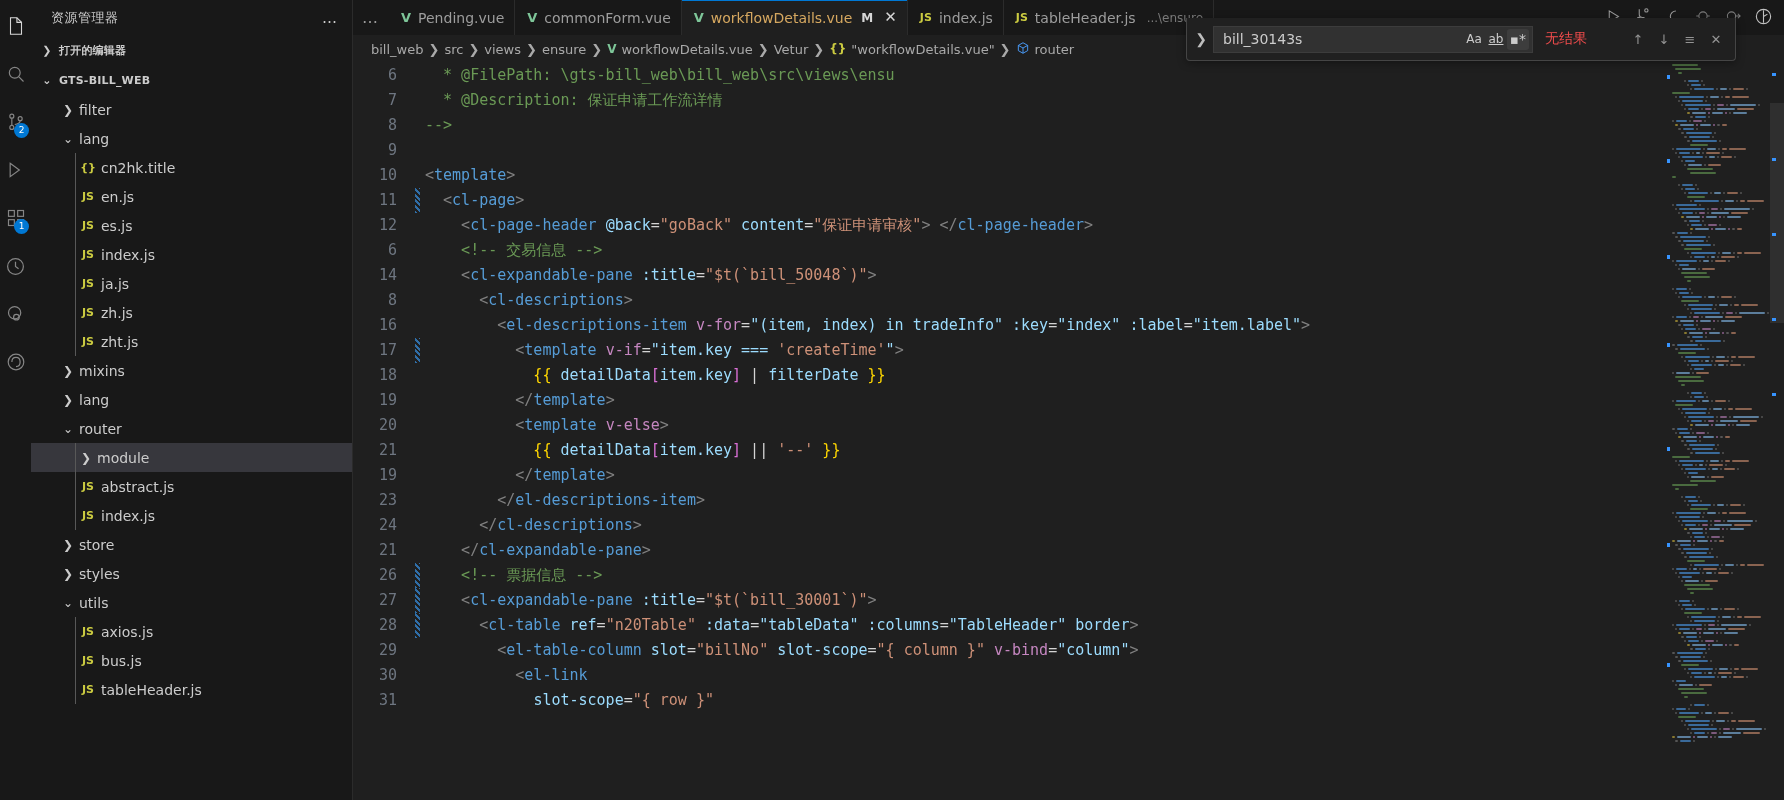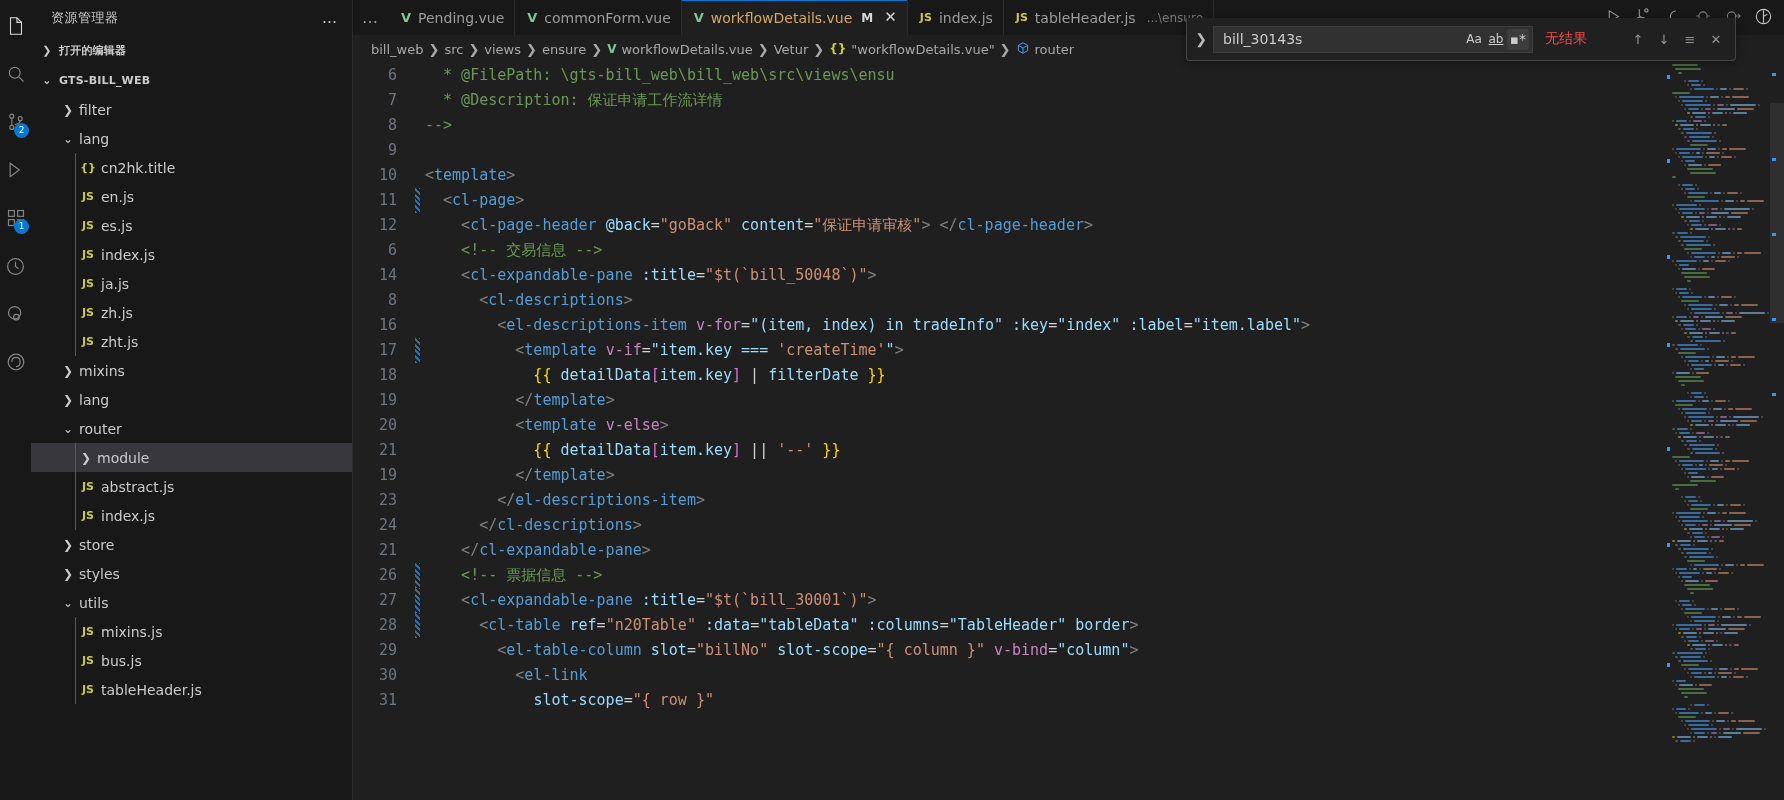--- a/index.html
+++ b/index.html
@@ -351,21 +351,21 @@
           <span class="lbl">styles</span>
         </div>
         <div class="row">
           <span class="indent" style="width: 28px;"></span>
           <span class="chev">⌄</span>
           <span class="lbl">utils</span>
         </div>
         <div class="row">
           <span class="indent" style="width: 46px;"></span>
           <span class="ficon js">JS</span>
-          <span class="lbl">mixins.js</span>
+          <span class="lbl">axios.js</span>
           <span class="guide" style="left: 44px;"></span>
         </div>
         <div class="row">
           <span class="indent" style="width: 46px;"></span>
           <span class="ficon js">JS</span>
           <span class="lbl">bus.js</span>
           <span class="guide" style="left: 44px;"></span>
         </div>
         <div class="row">
           <span class="indent" style="width: 46px;"></span>

